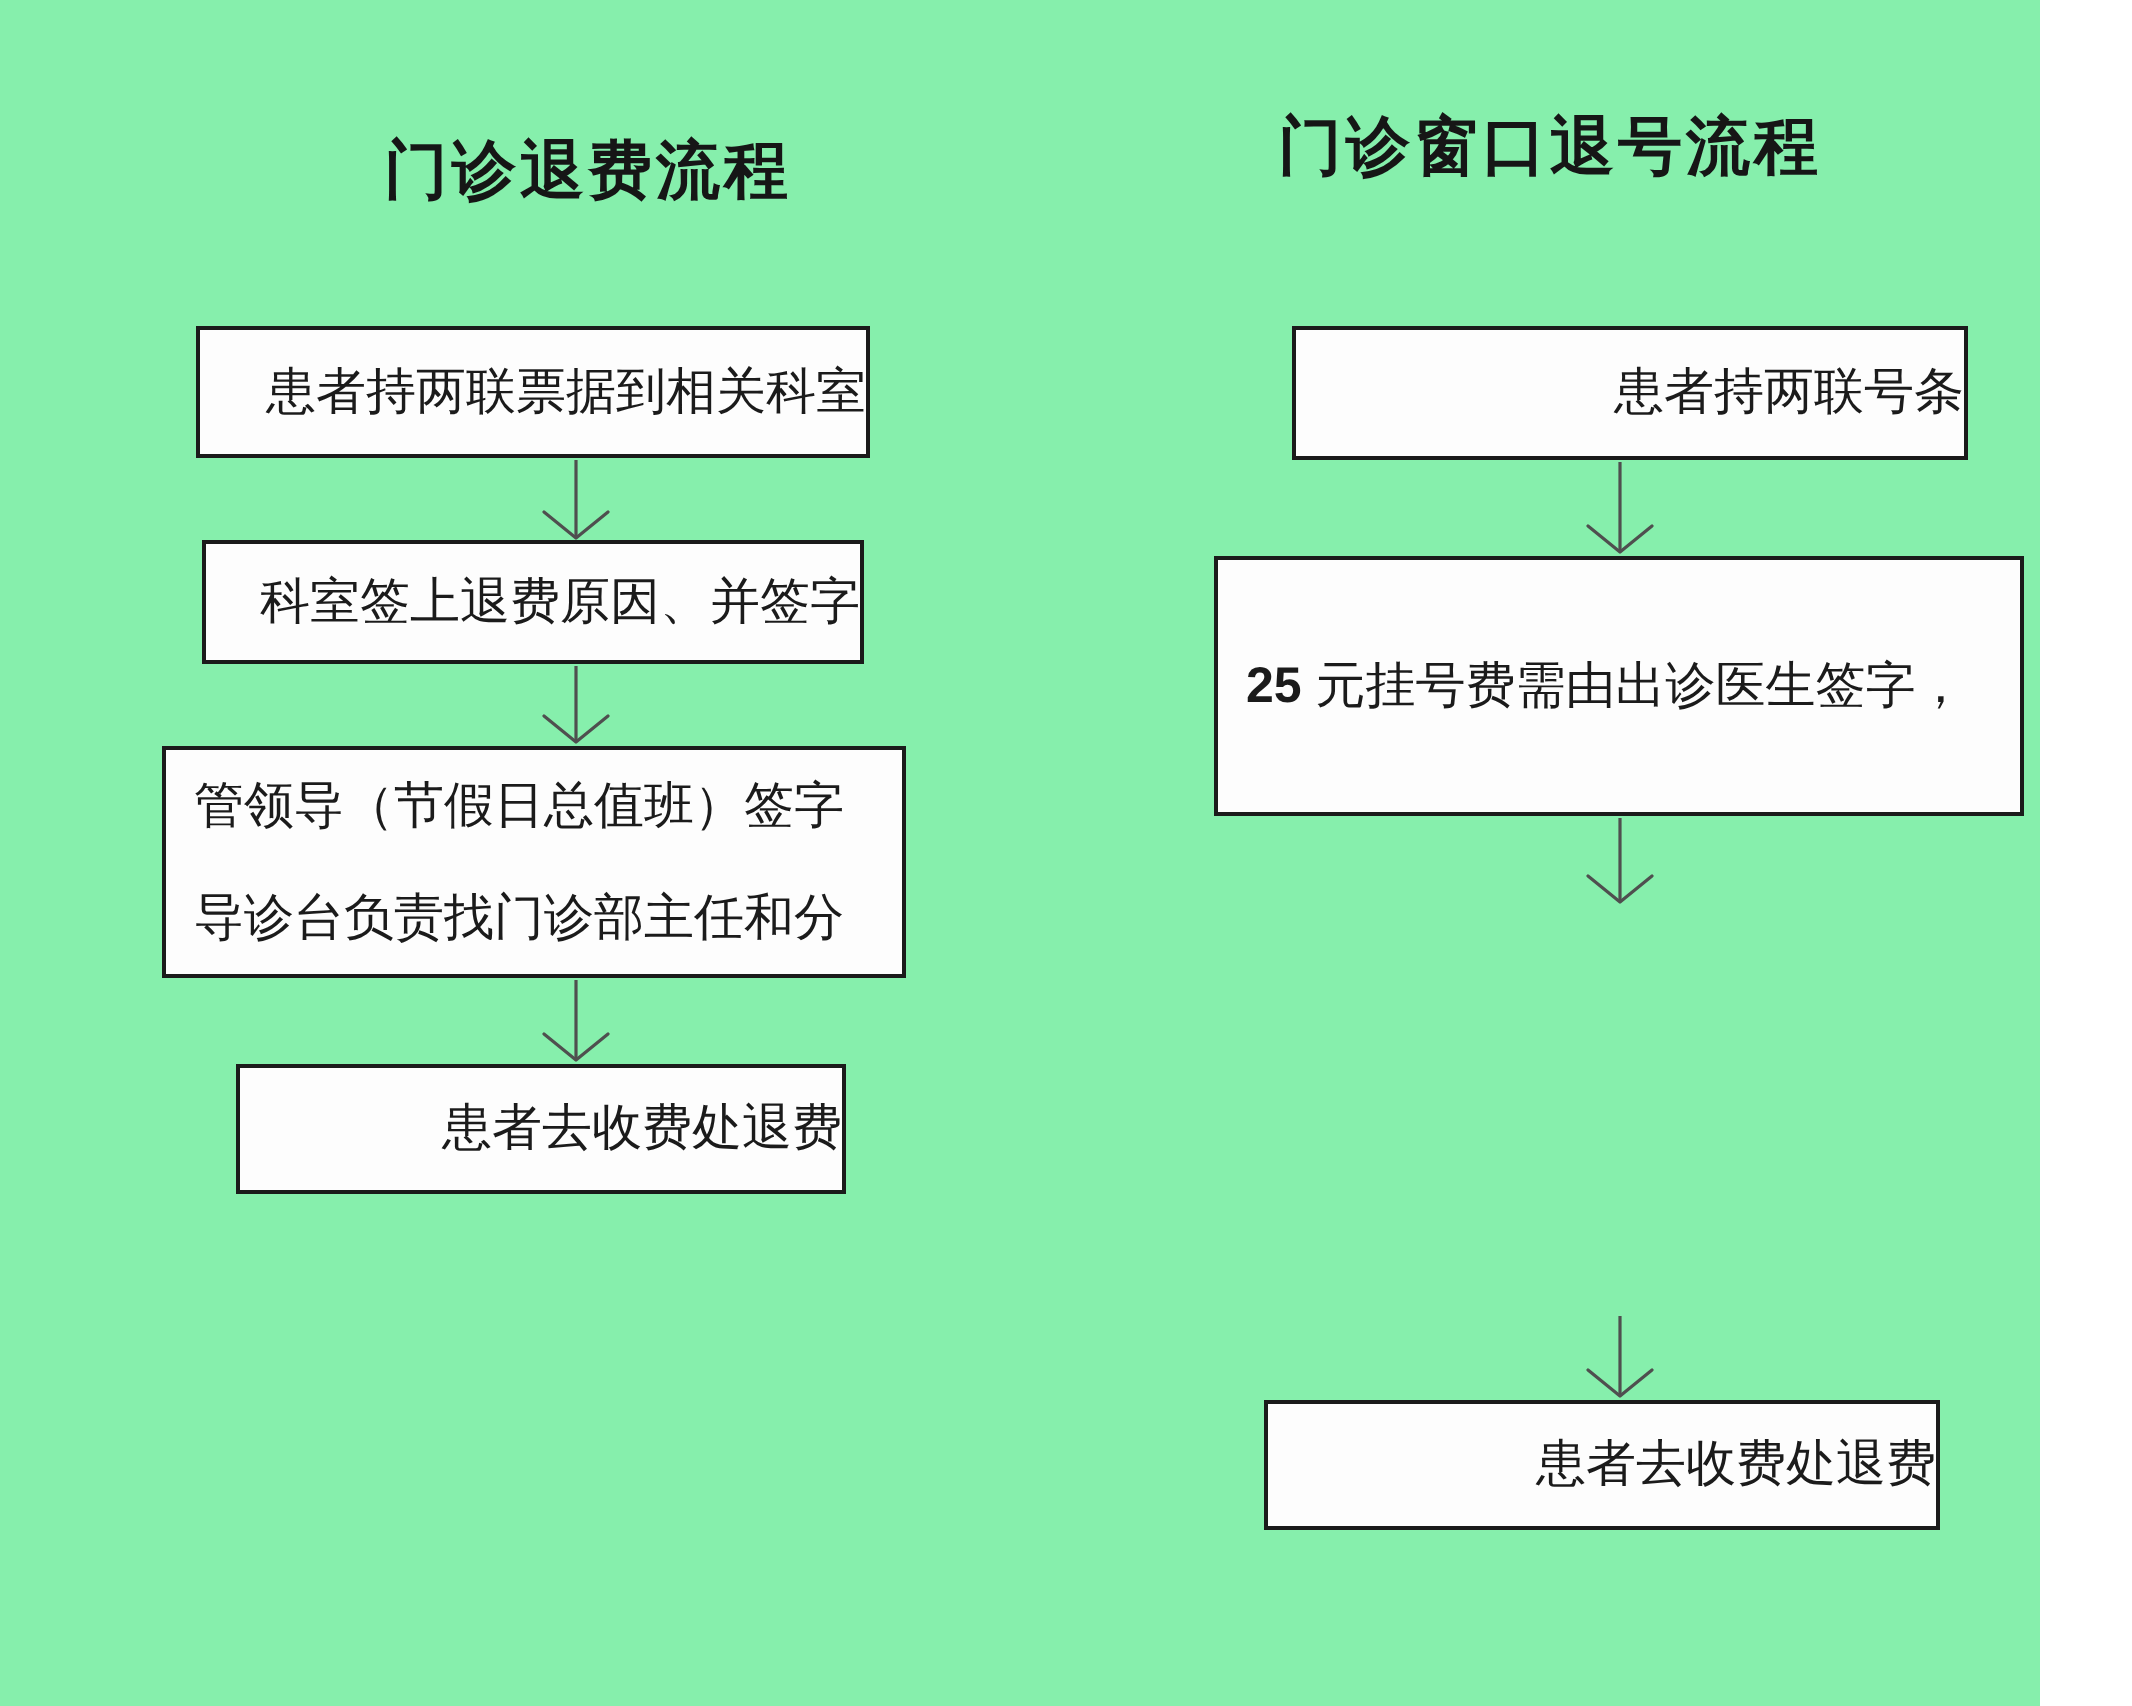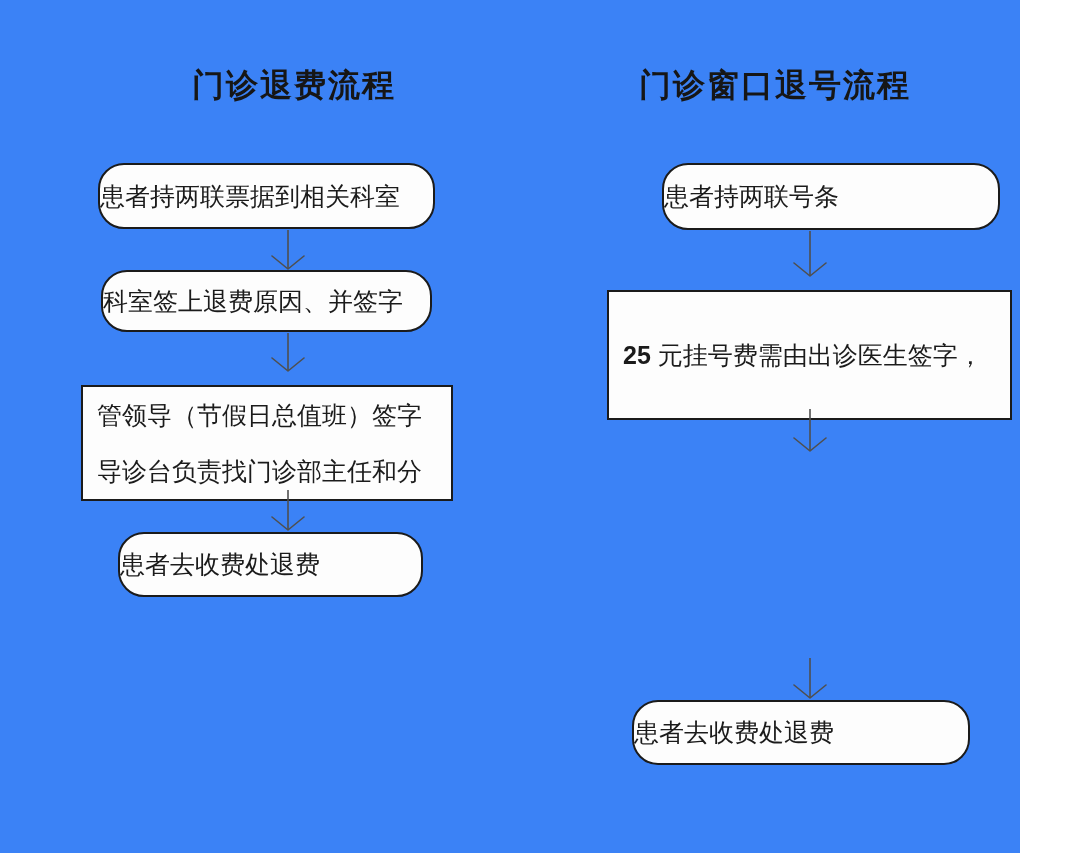--- a/index.html
+++ b/index.html
@@ -1,33 +1,33 @@
 <!DOCTYPE html>
 <html><head>
 <meta charset="utf-8">
 <style>
   html,body { margin:0; padding:0; background:#ffffff; }
   body { font-family:"Liberation Sans","DejaVu Sans",sans-serif; }
   .canvas {
     position:relative; width:1020px; height:853px;
-    background:#3b82f6; color:#1b1b1b; overflow:hidden;
+    background:#86efac; color:#1b1b1b; overflow:hidden;
   }
   .flow-title {
     position:absolute; font-size:32px; font-weight:700;
     letter-spacing:2px; text-align:center; color:#161616;
     white-space:nowrap;
   }
   .node {
     position:absolute; box-sizing:border-box;
     border:2px solid #1b1b1b; background:#fdfdfd;
     display:flex; flex-direction:column; justify-content:center;
     font-size:25px; color:#1b1b1b;
   }
-  .node.center { align-items:flex-start;border-radius:26px; }
-  .node.leftalign { align-items:flex-start; padding:0 14px;margin-top:12px; }
+  .node.center { align-items:flex-end; }
+  .node.leftalign { align-items:flex-start; padding:0 14px; }
   .node .line { white-space:nowrap; line-height:1.3; }
   .node.leftalign .line { line-height:56px; }
   .b { font-weight:700; }
   svg.arrow { position:absolute; display:block; }
   svg.arrow line, svg.arrow polyline {
     stroke:#4f4f4f; stroke-width:1.6; fill:none;
     stroke-linecap:round; stroke-linejoin:round;
   }
 </style>
 </head>
@@ -62,23 +62,23 @@
 
   <svg class="arrow" style="left:266px; top:490px;" width="44" height="41" viewBox="0 0 44 41">
     <line x1="22" y1="0" x2="22" y2="39"></line>
       <polyline points="6,27 22,40 38,27"></polyline>
   </svg>
 
   <div class="node center" style="left:118px; top:532px; width:305px; height:65px;">
     <div class="line"><span>患者去收费处退费</span></div>
   </div>
 
-  <div class="flow-title" style="left:615px; top:64px; width:320px;text-align:center;">门诊窗口退号流程</div>
+  <div class="flow-title" style="left:615px; top:52px; width:320px;text-align:center;">门诊窗口退号流程</div>
 
-  <div class="node center" style="left:662px; top:163px; width:338px; height:67px;">
+  <div class="node center" style="left:646px; top:163px; width:338px; height:67px;">
     <div class="line"><span>患者持两联号条</span></div>
   </div>
 
   <svg class="arrow" style="left:788px; top:231px;" width="44" height="46" viewBox="0 0 44 46">
     <line x1="22" y1="0" x2="22" y2="44"></line>
       <polyline points="6,32 22,45 38,32"></polyline>
   </svg>
 
   <div class="node leftalign" style="left:607px; top:278px; width:405px; height:130px;">
     <div class="line"><span class="b">25 </span><span>元挂号费需由出诊医生签字，</span></div>

